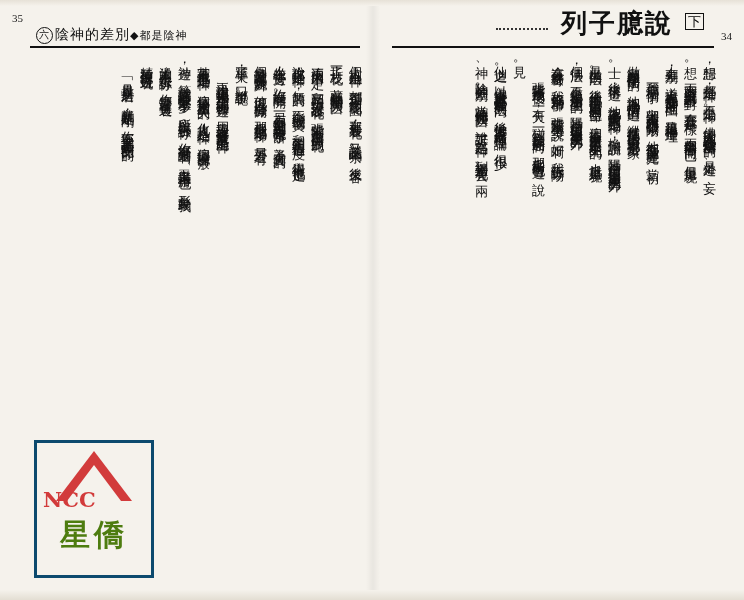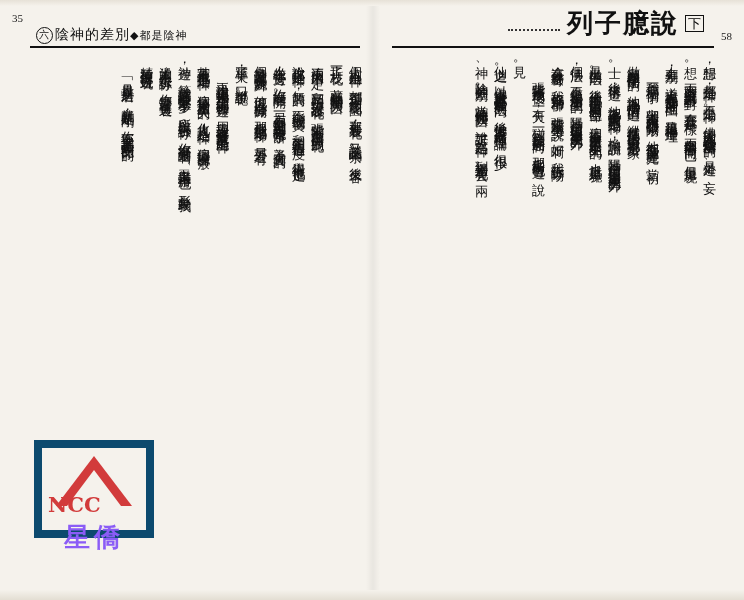--- a/index.html
+++ b/index.html
@@ -68,22 +68,22 @@
     font-size: 10px;
     margin-right: 2px;
     vertical-align: 1px;
   }
   .head-left .sm { font-size: 11px; }
 
   .head-right {
     position: absolute;
     right: 40px; top: 10px;
     display: flex;
-    align-items: flex-end;
-    gap: 4px;
+    align-items: center;
+    gap: 10px;
   }
   .head-right .title-big {
     font-family: "DejaVu Serif", "Liberation Serif", serif;
     font-size: 26px;
     font-weight: bold;
     letter-spacing: 2px;
     color: #111;
     line-height: 1;
   }
   .head-right .dots {
@@ -137,22 +137,22 @@
     text-align: justify;
   }
   .vcol.indent { padding-top: 16px; }
 
   
   .stamp {
     position: absolute;
     left: 34px;
     top: 440px;
     width: 120px;
-    height: 98px;
-    border: 8px solid #0c4a6e;
+    height: 138px;
+    border: 3px solid #0c4a6e;
     box-sizing: border-box;
   }
   .stamp .tri {
     position: absolute;
     left: 50%;
     top: 8px;
     transform: translateX(-50%);
     width: 0; height: 0;
     border-left: 38px solid transparent;
     border-right: 38px solid transparent;
@@ -186,36 +186,36 @@
     color: #d23b3b;
     letter-spacing: 0px;
   }
   .stamp .cn {
     position: absolute;
     left: 50%;
     transform: translateX(-50%);
     top: 72px;
     font-family: "DejaVu Serif", serif;
     font-weight: bold;
-    font-size: 26px;
-    color: #8b5cf6;
+    font-size: 30px;
+    color: #4d7c0f;
     letter-spacing: 4px;
     white-space: nowrap;
   }
 </style>
 </head>
 <body>
 
 <div id="page">
   <div class="paper"></div>
   <div class="edge-top"></div>
   <div class="edge-bottom"></div>
 
   <div class="folio folio-left">35</div>
-  <div class="folio folio-right">58</div>
+  <div class="folio folio-right">34</div>
 
   <div class="head-left">
     <span class="circ">六</span><span>陰神的差別</span><span class="sm">◆</span><span class="sm">都是陰神</span>
   </div>
 
   <div class="head-right">
     <span class="dots"></span>
     <span class="title-big">列子臆說</span>
     <span class="boxed">下</span>
   </div>

